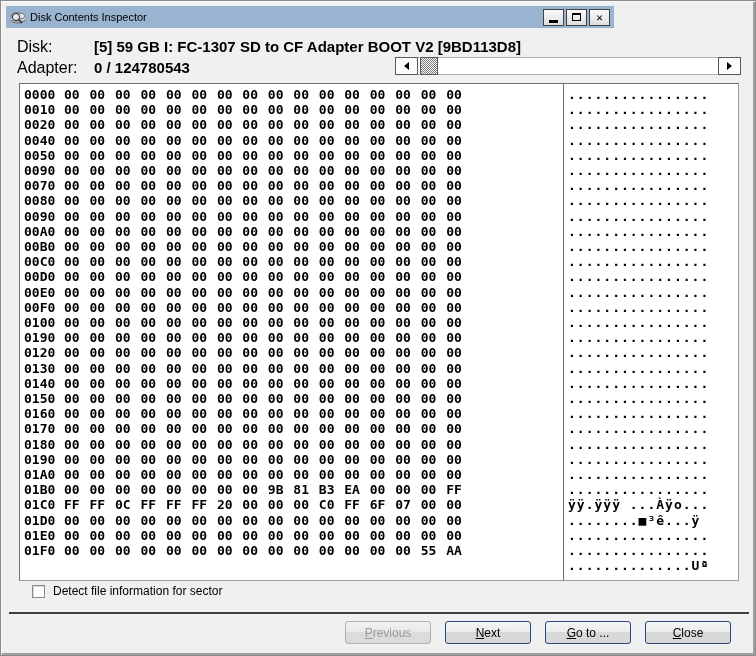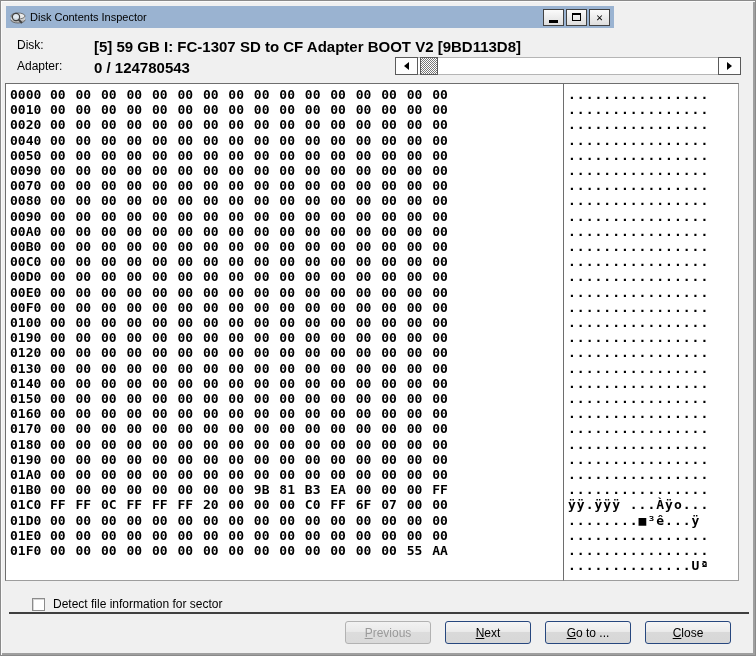--- a/index.html
+++ b/index.html
@@ -17,21 +17,21 @@
   .title-text{font-size:11px;color:#000;margin-left:4px;white-space:nowrap;}
   .win-controls{margin-left:auto;display:flex;gap:2px;}
   .win-btn{
     width:21px;height:17px;background:linear-gradient(#fbfbfb,#dedede);
     border:1px solid #424242;display:flex;align-items:center;justify-content:center;
     font-size:10px;line-height:1;font-weight:bold;color:#000;
   }
   .glyph-min{width:9px;height:3px;background:#000;margin-top:8px;}
   .glyph-max{width:9px;height:8px;border:1px solid #000;border-top:2px solid #000;}
   .glyph-close{font-size:11px;font-weight:bold;font-family:"DejaVu Sans Mono",monospace;}
-  .info-label{position:absolute;left:16px;font-size:12px;}
+  .info-label{position:absolute;left:16px;font-size:16px;}
   .info-value{position:absolute;left:93px;font-size:15px;font-weight:bold;white-space:nowrap;}
   .row-disk{top:37px;} .row-sector{top:58px;}
   .scrollbar{
     position:absolute;left:394px;top:56px;width:346px;height:18px;
     background:#fff;border:1px solid #b5b5b5;
   }
   .sb-btn{
     position:absolute;top:-1px;width:23px;height:18px;background:#fdfdfd;
     border:1px solid #5a5a5a;display:flex;align-items:center;justify-content:center;
   }
@@ -41,30 +41,30 @@
   .sb-thumb{
     position:absolute;left:24px;top:-1px;width:18px;height:18px;
     border:1px solid #5a5a5a;
     background:repeating-conic-gradient(#787878 0% 25%, #ffffff 0% 50%);
     background-size:2px 2px;
   }
   .panel{
     position:absolute;top:82px;background:#fff;overflow:hidden;
     border:1px solid;border-color:#6e6e6e #9d9d9d #9d9d9d #6e6e6e;
   }
-  .hex-panel{left:4px;width:582px;height:498px;padding:3px 16px 0 4px;}
+  .hex-panel{left:18px;width:582px;height:498px;padding:3px 16px 0 4px;}
   .ascii-panel{left:562px;width:176px;height:498px;padding:3px 0 0 4px;}
   .hex-row,.ascii-row{
     font-family:"DejaVu Sans Mono",monospace;font-weight:bold;font-size:13px;
     line-height:15.2px;white-space:pre;color:#000;
   }
   .off{display:inline-block;width:40px;}
   .bytes{word-spacing:2px;}
   .ascii-row{letter-spacing:1px;}
-  .checkbox-row{position:absolute;left:14px;top:596px;display:flex;align-items:center;padding-left:17px;}
+  .checkbox-row{position:absolute;left:14px;top:583px;display:flex;align-items:center;padding-left:17px;}
   .checkbox{width:13px;height:13px;background:#fff;border:1px solid #8b8b8b;
     box-shadow:inset 1px 1px 0 #d5d5d5;}
   .checkbox-label{font-size:12px;margin-left:8px;}
   .separator{position:absolute;left:8px;top:611px;width:740px;height:2px;background:#3f3f3f;}
   .button-row{position:absolute;left:344px;top:620px;display:flex;gap:14px;}
   .btn{
     width:86px;height:23px;border-radius:3px;font-size:12px;
     font-family:"Liberation Sans",sans-serif;
     display:flex;align-items:center;justify-content:center;
     border:1px solid #27477e;

